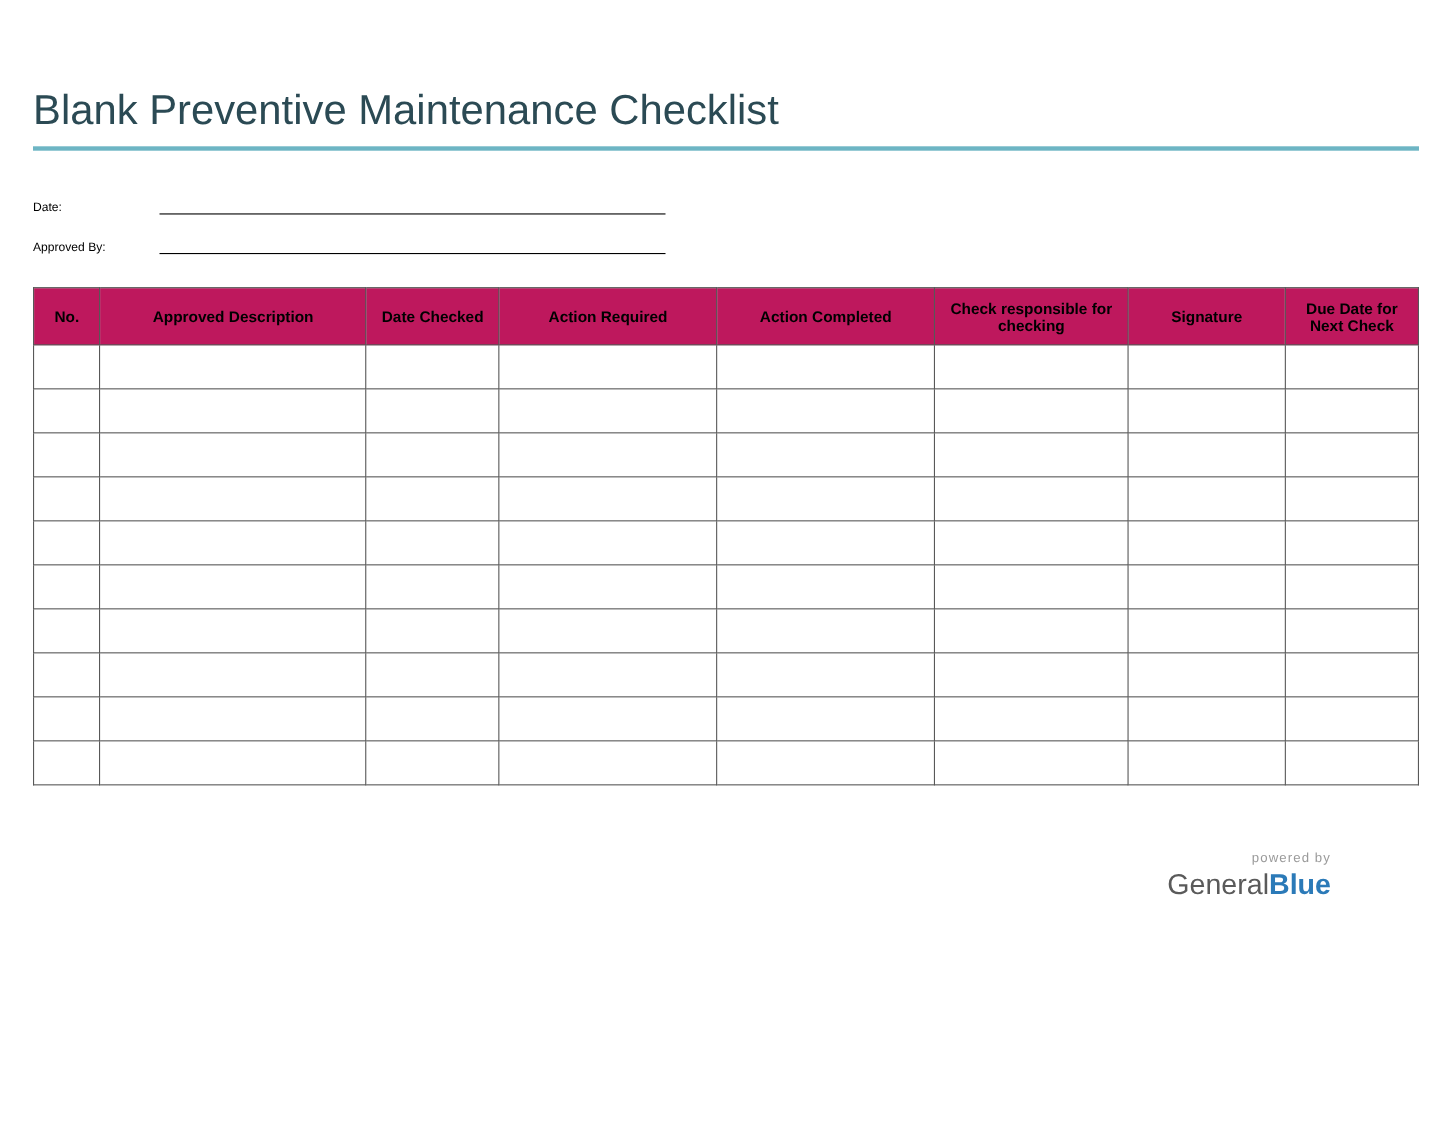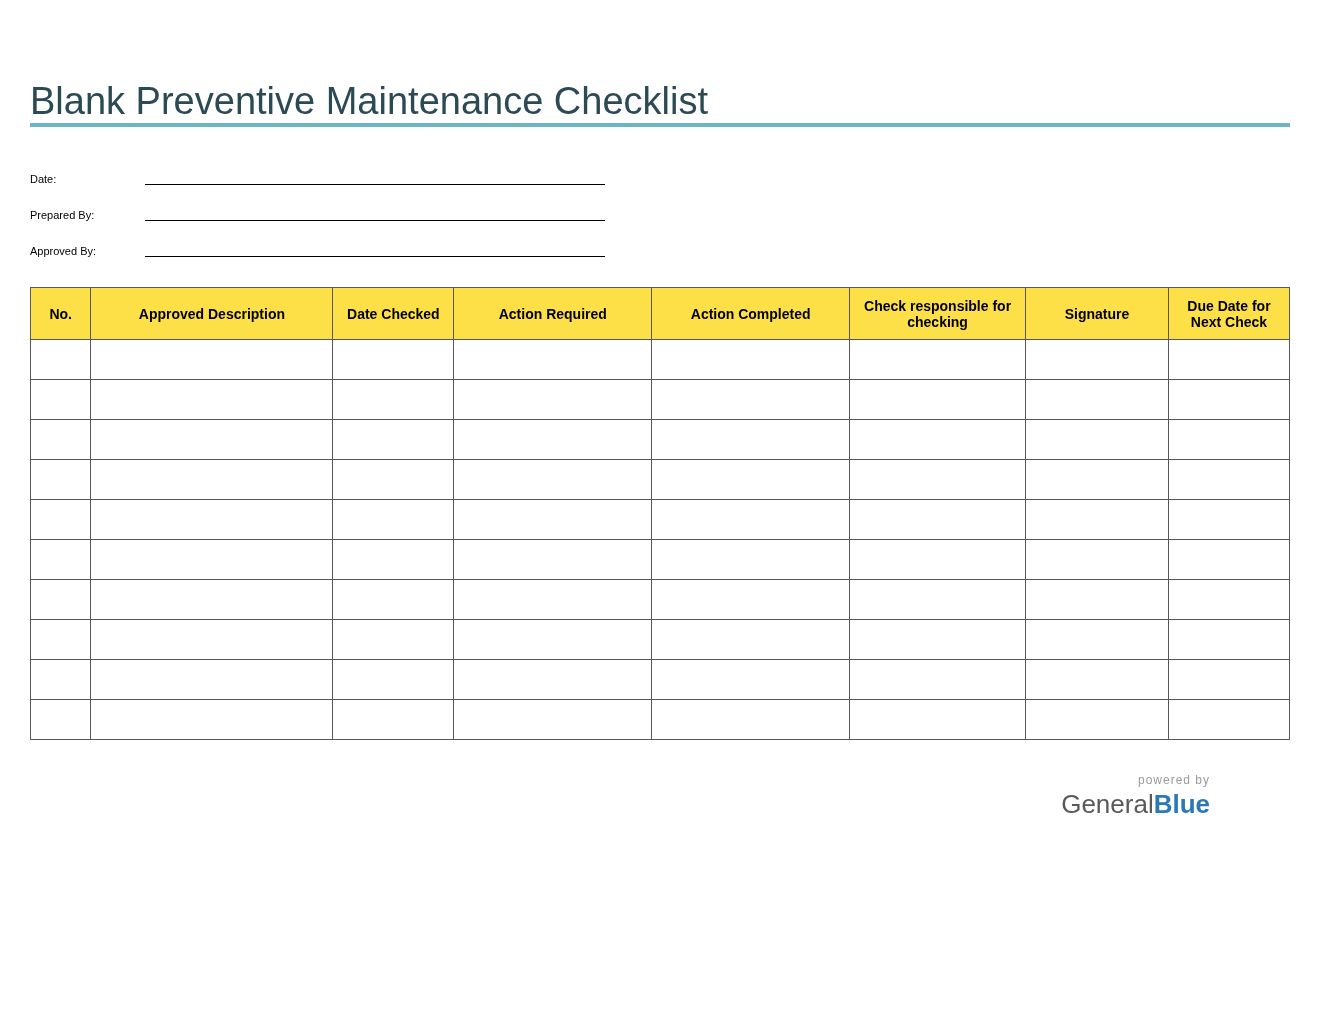--- a/index.html
+++ b/index.html
@@ -8,20 +8,21 @@
       background: #fff;
       width: 1320px;
       height: 1020px;
       padding: 80px 30px 30px 30px;
       position: relative;
     }
     .title {
       font-size: 38px;
       font-weight: 400;
       color: #2b4a54;
+      padding-bottom: 10px;
       border-bottom: 4px solid #6db5c4;
       margin-bottom: 30px;
     }
     .form-fields {
       margin-bottom: 30px;
     }
     .form-row {
       display: flex;
       align-items: flex-end;
       margin-bottom: 8px;
@@ -40,21 +41,21 @@
       height: 22px;
     }
     table {
       width: 100%;
       border-collapse: collapse;
     }
     th, td {
       border: 1.5px solid #585858;
     }
     th {
-      background: #fde047;
+      background: #be185d;
       font-size: 14px;
       font-weight: 600;
       color: #000;
       padding: 8px 6px;
       height: 52px;
       vertical-align: middle;
     }
     td {
       height: 40px;
       background: #fff;
@@ -91,24 +92,20 @@
     }
   </style>
 </head>
 <body>
 
 <h1 class="title">Blank Preventive Maintenance Checklist</h1>
 
 <div class="form-fields">
   <div class="form-row">
     <span class="form-label">Date:</span>
-    <span class="form-line"></span>
-  </div>
-  <div class="form-row">
-    <span class="form-label">Prepared By:</span>
     <span class="form-line"></span>
   </div>
   <div class="form-row">
     <span class="form-label">Approved By:</span>
     <span class="form-line"></span>
   </div>
 </div>
 
 <table>
   <thead>

